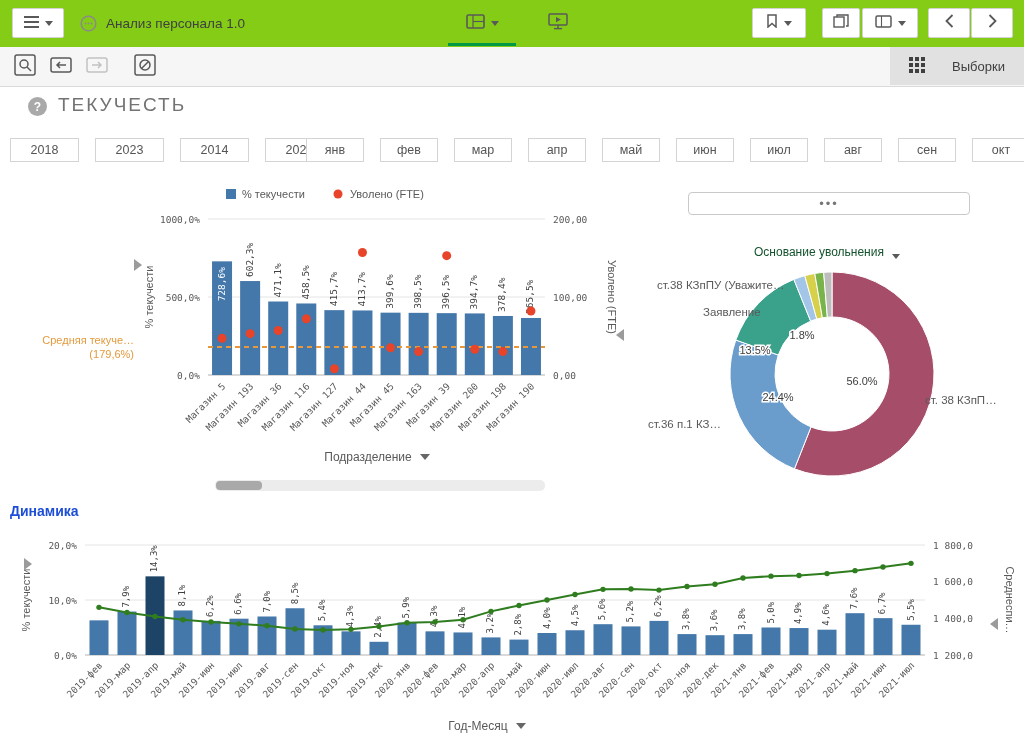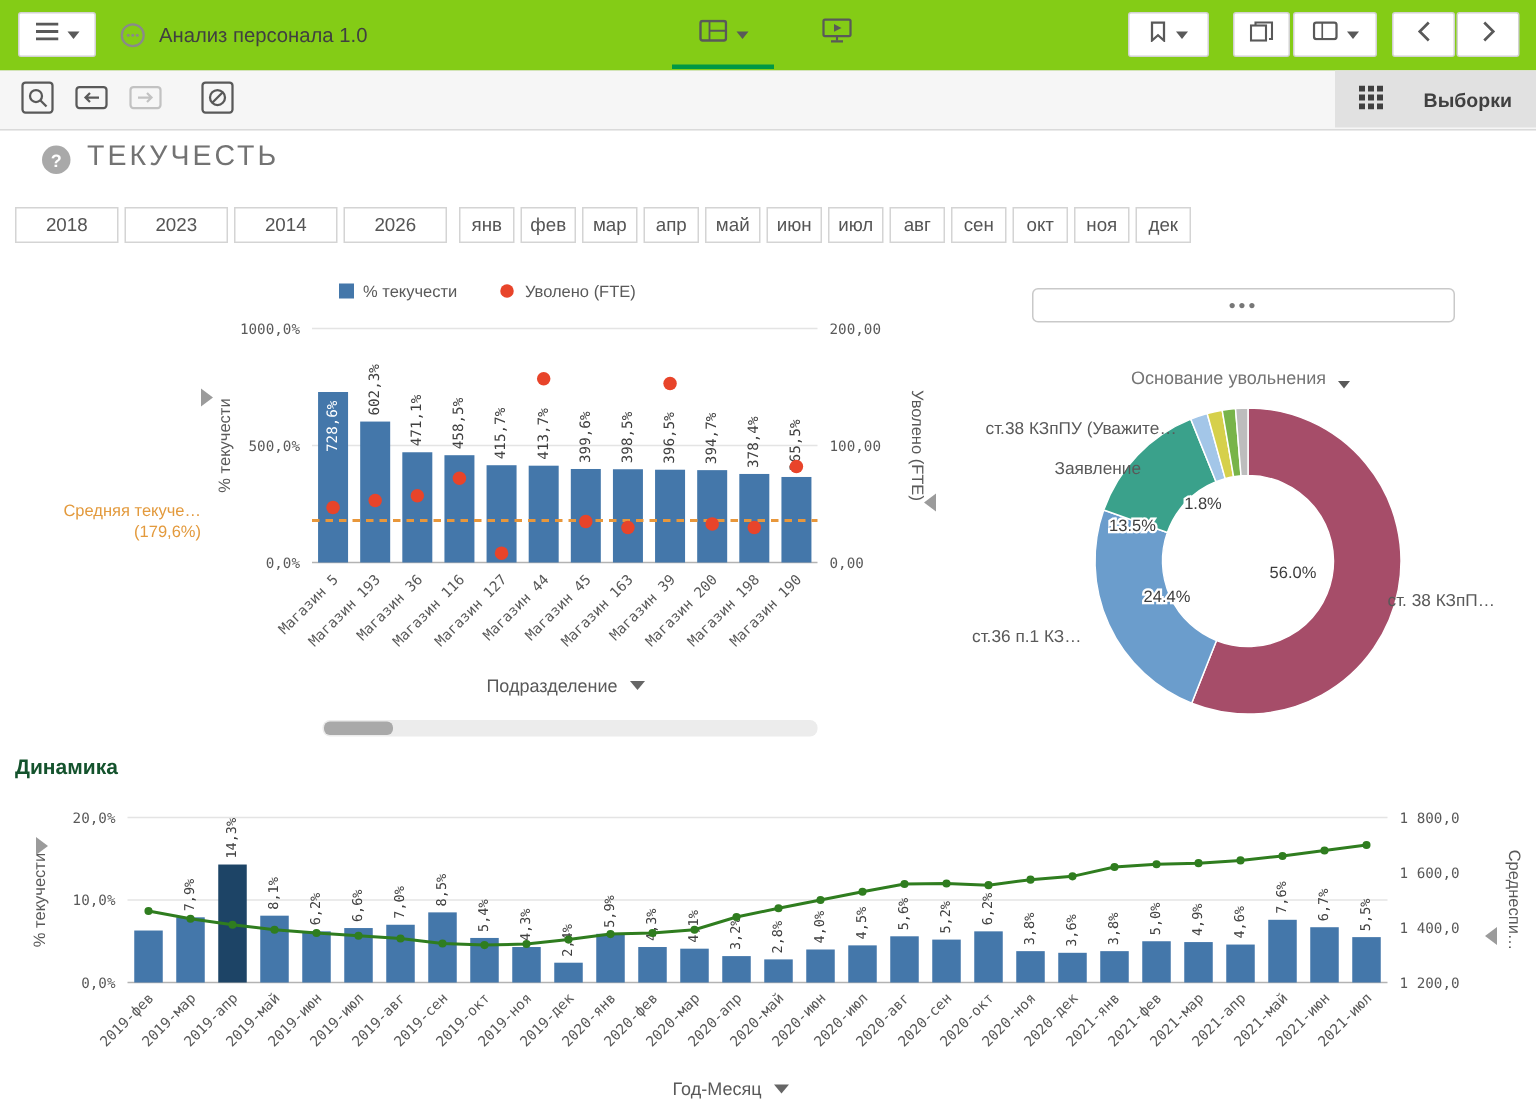--- a/index.html
+++ b/index.html
@@ -13,42 +13,42 @@
   .tbtn.nob{border:none;background:transparent}
   .caret{width:0;height:0;border-left:4px solid transparent;border-right:4px solid transparent;border-top:5px solid #595959}
   .apptitle{position:absolute;left:106px;top:16px;font-size:13.5px;color:#404040}
   .underline{position:absolute;left:448px;top:43px;width:68px;height:3px;background:#009845}
   
   .selbar{position:absolute;left:0;top:47px;width:1024px;height:39px;background:#f6f6f6;border-bottom:1px solid #dadada}
   .selico{position:absolute;top:7px;width:26px;height:26px;display:flex;align-items:center;justify-content:center;cursor:pointer}
   .selmsg{position:absolute;left:180px;top:4px;width:704px;height:30px;line-height:30px;background:#ebebeb;
           color:#8f8f8f;font-size:13px;padding-left:12px;box-sizing:border-box}
   .selpanel{position:absolute;left:890px;top:0;width:134px;height:38px;background:#e1e1e1;display:flex;
-            align-items:center;justify-content:center;gap:27px;font-weight:bold;font-size:13px;color:#404040;cursor:pointer}
+            align-items:center;justify-content:center;gap:27px;font-weight:normal;font-size:13px;color:#404040;cursor:pointer}
   
   .help{position:absolute;left:28px;top:97px;width:19px;height:19px;border-radius:50%;background:#a9a9a9;color:#fff;
         font-size:12px;font-weight:bold;display:flex;align-items:center;justify-content:center;cursor:pointer}
   .sheettitle{position:absolute;left:58px;top:94px;font-size:19px;letter-spacing:2px;color:#737373}
   
-  .frow{position:absolute;display:flex;gap:4px}
+  .frow{position:absolute;display:flex;gap:16px}
   #year-row{left:10px;top:138px}
   #month-row{left:306px;top:138px}
   .fbtn{height:24px;border:1px solid #d4d4d4;background:#fff;font-size:12.5px;color:#555;
         display:flex;align-items:center;justify-content:center;box-sizing:border-box;cursor:pointer}
-  .ybtn{width:69px}.mbtn{width:37px}
+  .ybtn{width:69px}.mbtn{width:58px}
   
   .cwrap{position:absolute}
   .hscroll{position:absolute;background:#ececec;border-radius:5px;cursor:pointer}
   .hthumb{position:absolute;top:1px;height:9px;background:#a9a9a9;border-radius:4px;cursor:grab}
   .morebtn{position:absolute;left:58px;top:17px;width:282px;height:23px;border:1px solid #c9c9c9;border-radius:4px;
            background:#fff;color:#777;display:flex;align-items:center;justify-content:center;font-size:13px;
            letter-spacing:2px;cursor:pointer;box-sizing:border-box}
   .donuttitle{position:absolute;left:0;top:70px;width:100%;display:flex;align-items:flex-end;justify-content:center;
-              gap:8px;font-size:12px;color:#737373;cursor:pointer}
-  .dyntitle{position:absolute;left:10px;top:503px;font-size:14px;font-weight:bold;color:#14532d}
+              gap:8px;font-size:12px;color:#14532d;cursor:pointer}
+  .dyntitle{position:absolute;left:10px;top:503px;font-size:14px;font-weight:bold;color:#1d4ed8}
   svg text{user-select:none}
 </style>
 </head>
 <body>
 
 <div class="topbar">
   <div class="tbtn" style="left:12px;width:52px">
     <span>
       <svg width="15" height="12">
           <g fill="#595959">

